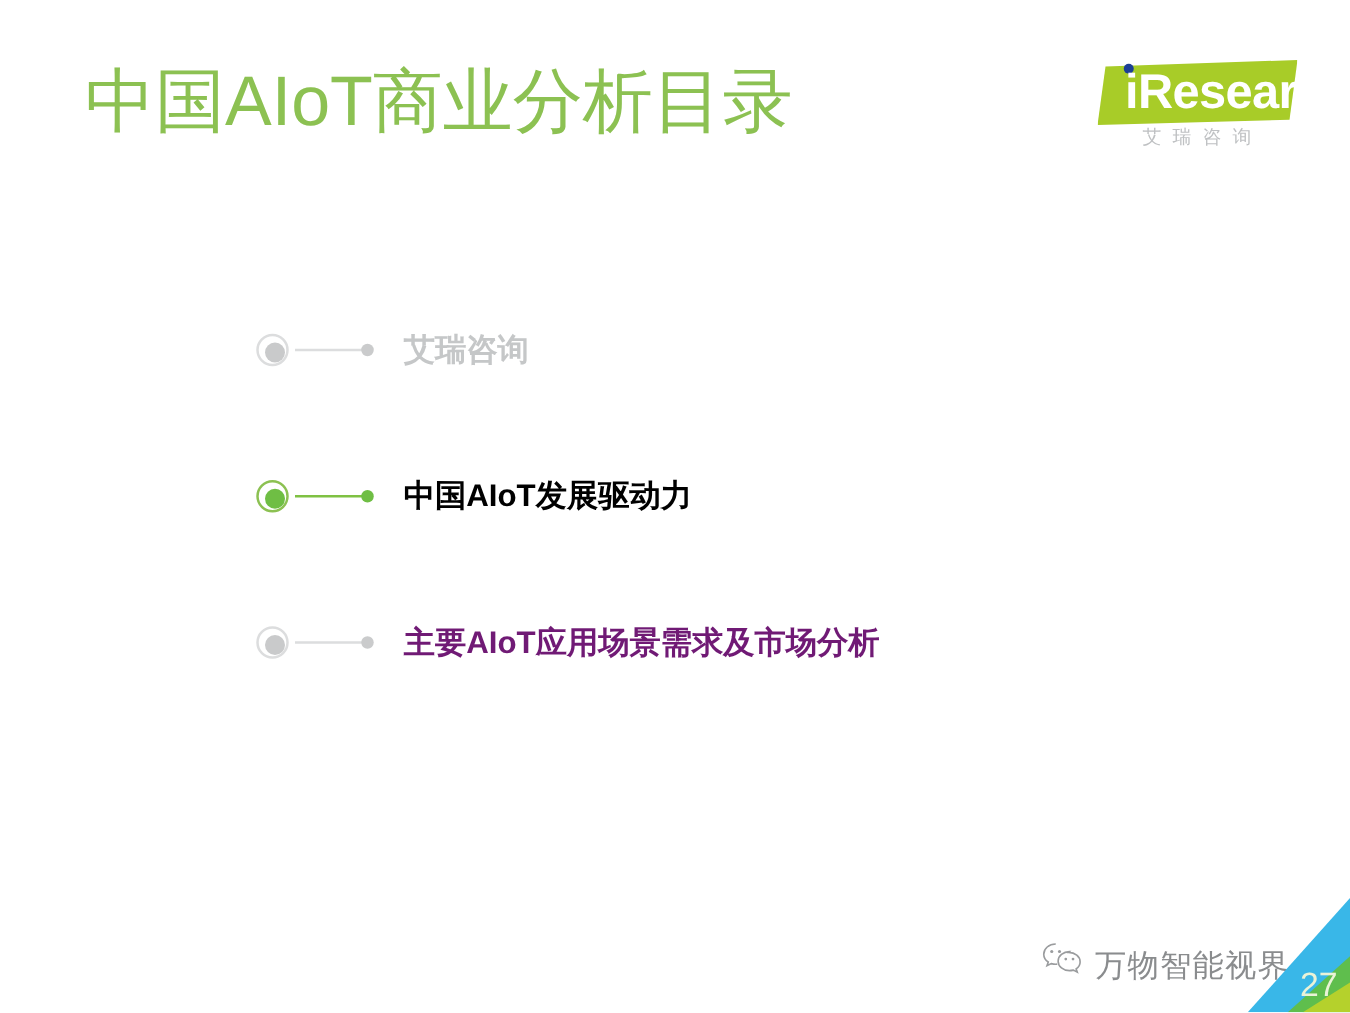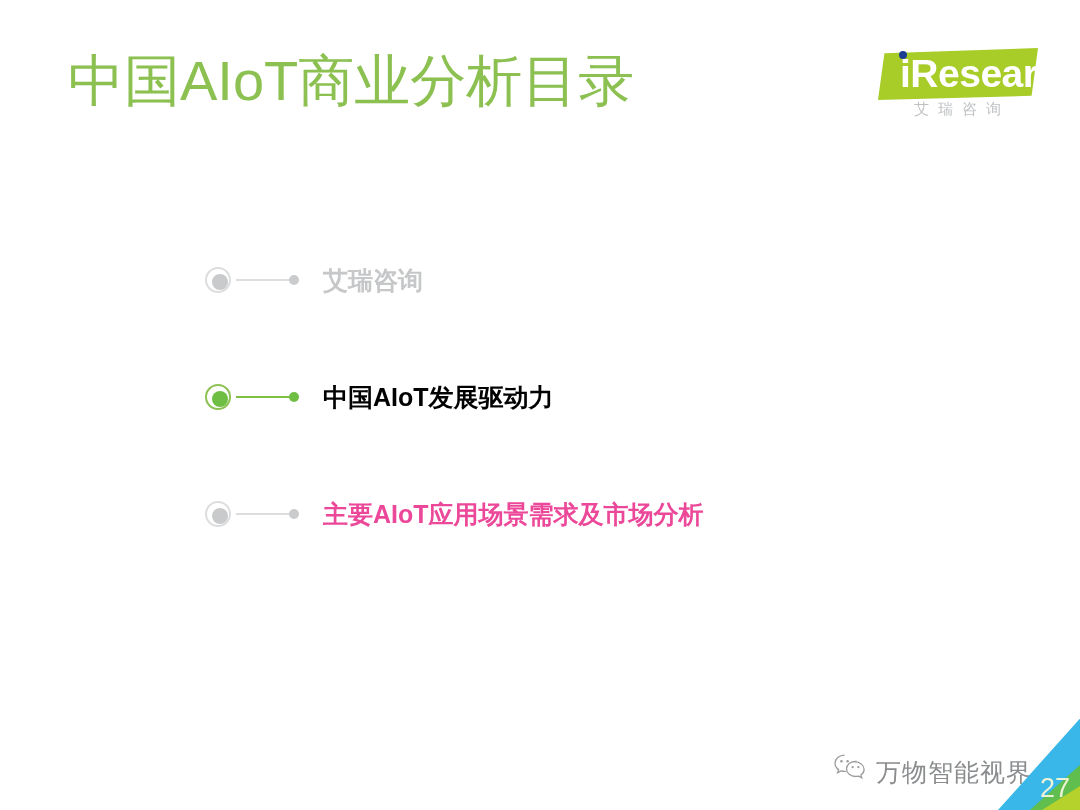--- a/index.html
+++ b/index.html
@@ -142,21 +142,21 @@
 
   
   .agenda-item.active .ring { border-color: #8CC152; }
   .agenda-item.active .ring-inner { background: #6FBE44; }
   .agenda-item.active .connector { background: #7FC143; }
   .agenda-item.active .end-dot { background: #6FBE44; }
 
   .agenda-label {
     font-size: 25px;
     line-height: 1.2;
-    color: #ec4899;
+    color: #701a75;
     font-weight: 700;
     white-space: nowrap;
     margin-left: 6px;
   }
   .agenda-item.active .agenda-label {
     color: #000000;
     font-weight: 700;
   }
   .agenda-item.first .agenda-label {
     font-weight: 700;

